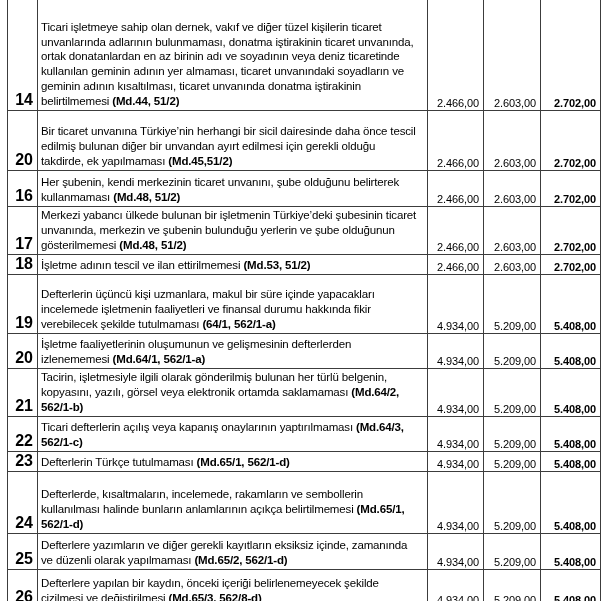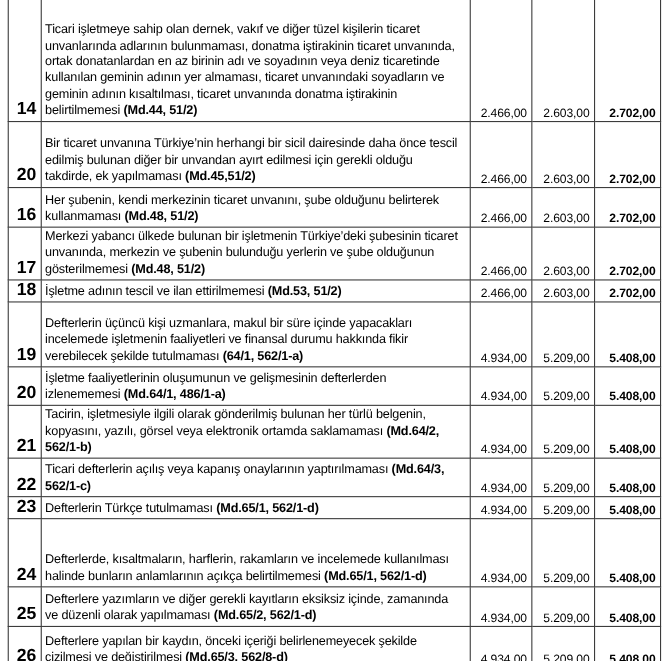--- a/index.html
+++ b/index.html
@@ -116,21 +116,21 @@
       <tr style="height:59px">
         <td class="num">19</td>
         <td class="desc"><span>Defterlerin üçüncü kişi uzmanlara, makul bir süre içinde yapacakları incelemede işletmenin faaliyetleri ve finansal durumu hakkında fikir verebilecek şekilde tutulmaması</span> <span class="ref">(64/1, 562/1-a)</span></td>
         <td class="val">4.934,00</td>
         <td class="val">5.209,00</td>
         <td class="val emph">5.408,00</td>
       </tr>
 
       <tr style="height:35px">
         <td class="num">20</td>
-        <td class="desc"><span>İşletme faaliyetlerinin oluşumunun ve gelişmesinin defterlerden izlenememesi</span> <span class="ref">(Md.64/1, 486/1-a)</span></td>
+        <td class="desc"><span>İşletme faaliyetlerinin oluşumunun ve gelişmesinin defterlerden izlenememesi</span> <span class="ref">(Md.64/1, 562/1-a)</span></td>
         <td class="val">4.934,00</td>
         <td class="val">5.209,00</td>
         <td class="val emph">5.408,00</td>
       </tr>
 
       <tr style="height:48px">
         <td class="num">21</td>
         <td class="desc"><span>Tacirin, işletmesiyle ilgili olarak gönderilmiş bulunan her türlü belgenin, kopyasını, yazılı, görsel veya elektronik ortamda saklamaması</span> <span class="ref">(Md.64/2, 562/1-b)</span></td>
         <td class="val">4.934,00</td>
         <td class="val">5.209,00</td>
@@ -148,21 +148,21 @@
       <tr style="height:15px">
         <td class="num">23</td>
         <td class="desc"><span>Defterlerin Türkçe tutulmaması </span> <span class="ref">(Md.65/1, 562/1-d)</span></td>
         <td class="val">4.934,00</td>
         <td class="val">5.209,00</td>
         <td class="val emph">5.408,00</td>
       </tr>
 
       <tr style="height:62px">
         <td class="num">24</td>
-        <td class="desc"><span>Defterlerde, kısaltmaların, harflerin, rakamların ve incelemede kullanılması halinde bunların anlamlarının açıkça belirtilmemesi</span> <span class="ref">(Md.65/1, 562/1-d)</span></td>
+        <td class="desc"><span>Defterlerde, kısaltmaların, incelemede, rakamların ve sembollerin kullanılması halinde bunların anlamlarının açıkça belirtilmemesi</span> <span class="ref">(Md.65/1, 562/1-d)</span></td>
         <td class="val">4.934,00</td>
         <td class="val">5.209,00</td>
         <td class="val emph">5.408,00</td>
       </tr>
 
       <tr style="height:36px">
         <td class="num">25</td>
         <td class="desc"><span>Defterlere yazımların ve diğer gerekli kayıtların eksiksiz içinde, zamanında ve düzenli olarak yapılmaması </span> <span class="ref">(Md.65/2, 562/1-d)</span></td>
         <td class="val">4.934,00</td>
         <td class="val">5.209,00</td>

